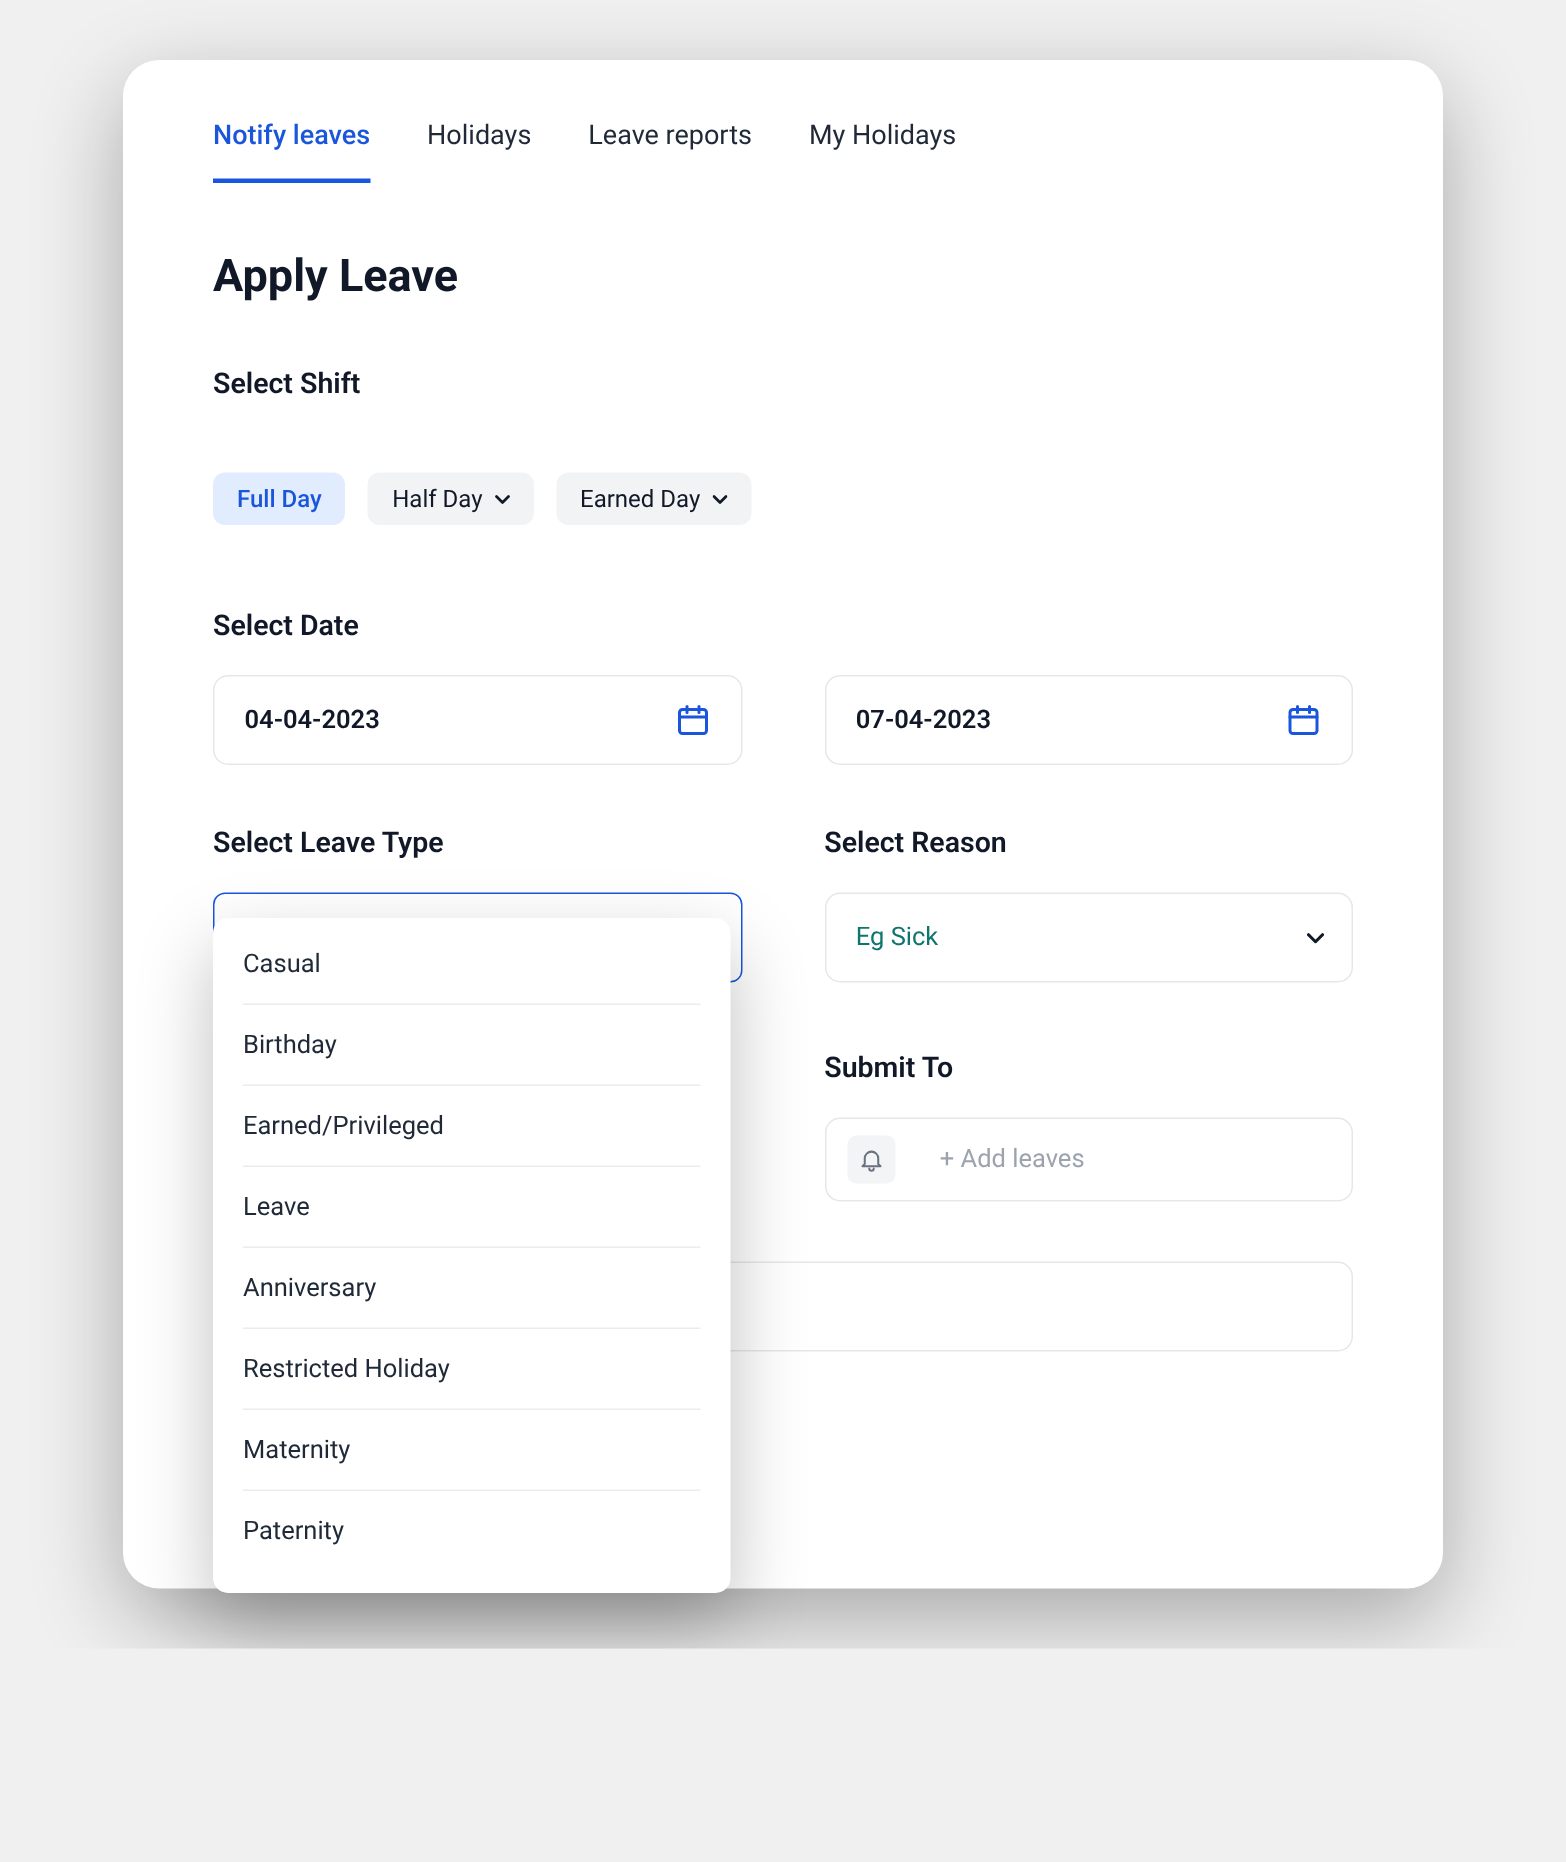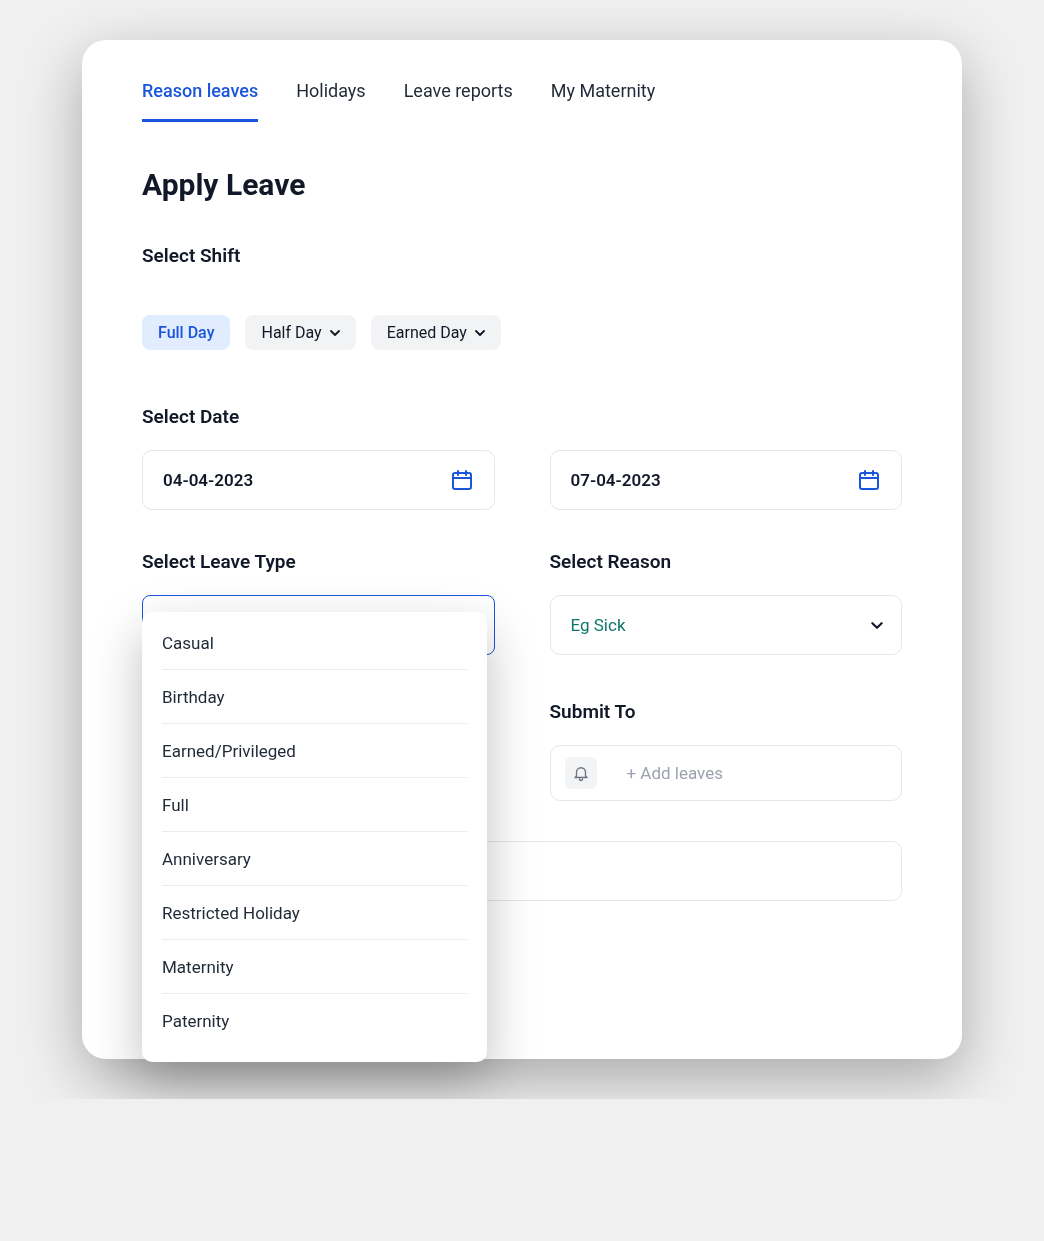--- a/index.html
+++ b/index.html
@@ -199,24 +199,24 @@
       font-weight: 500;
       cursor: pointer;
     }
   </style>
 </head>
 <body>
 
 <div class="card">
 
   <div class="tabs">
-    <div class="tab active">Reason leaves</div>
+    <div class="tab active">Notify leaves</div>
     <div class="tab">Holidays</div>
     <div class="tab">Leave reports</div>
-    <div class="tab">My Maternity</div>
+    <div class="tab">My Holidays</div>
   </div>
 
   <h1 class="page-title">Apply Leave</h1>
 
   <div class="section-label">Select Shift</div>
   <div class="shift-chips">
     <div class="chip selected">
       <span>Full Day</span>
     </div>
     <div class="chip">
@@ -275,21 +275,21 @@
         <span class="chevron-down">
           <svg viewBox="0 0 10 6" width="12" height="7">
               <path d="M1 1l4 4 4-4" stroke="#111827" stroke-width="1.8" fill="none" stroke-linecap="round" stroke-linejoin="round"></path>
             </svg>
         </span>
       </div>
       <div class="dropdown">
         <div class="dropdown-item">Casual</div>
         <div class="dropdown-item">Birthday</div>
         <div class="dropdown-item">Earned/Privileged</div>
-        <div class="dropdown-item">Full</div>
+        <div class="dropdown-item">Leave</div>
         <div class="dropdown-item">Anniversary</div>
         <div class="dropdown-item">Restricted Holiday</div>
         <div class="dropdown-item">Maternity</div>
         <div class="dropdown-item">Paternity</div>
       </div>
     </div>
     <div class="col">
       <div class="section-label">Select Reason</div>
       <div class="select-field">
         <span class="placeholder">Eg Sick</span>

